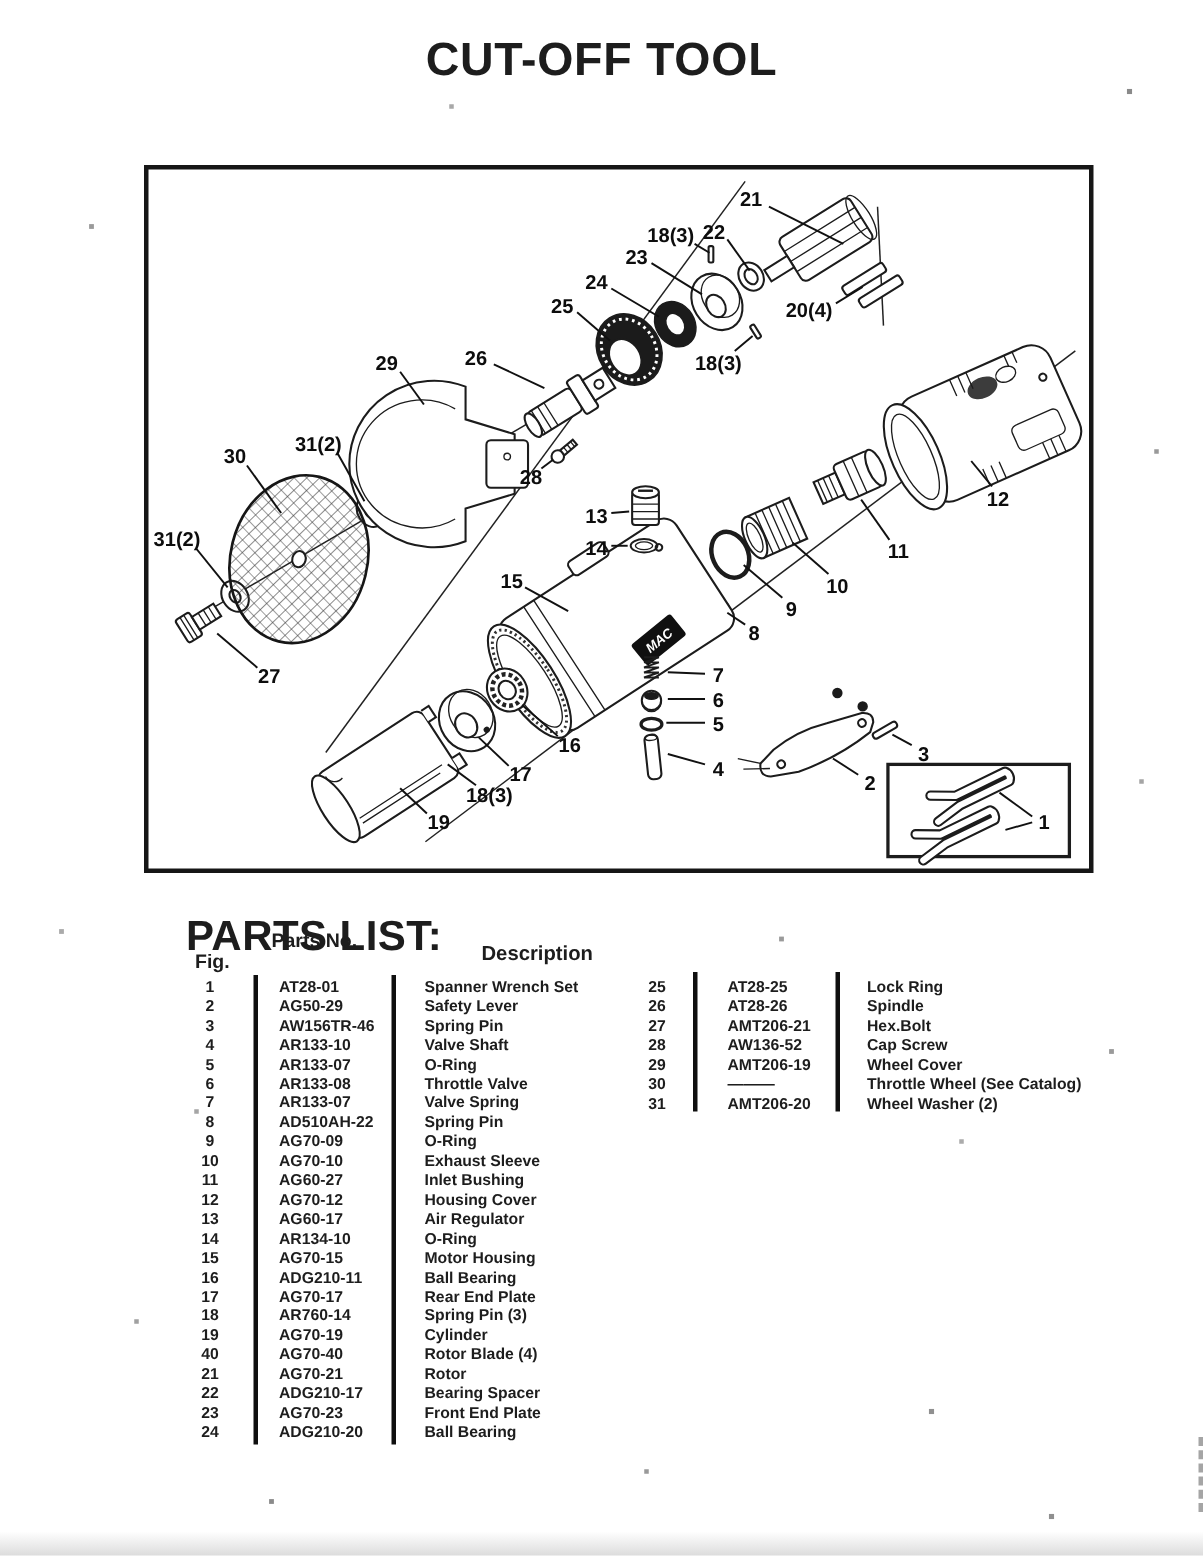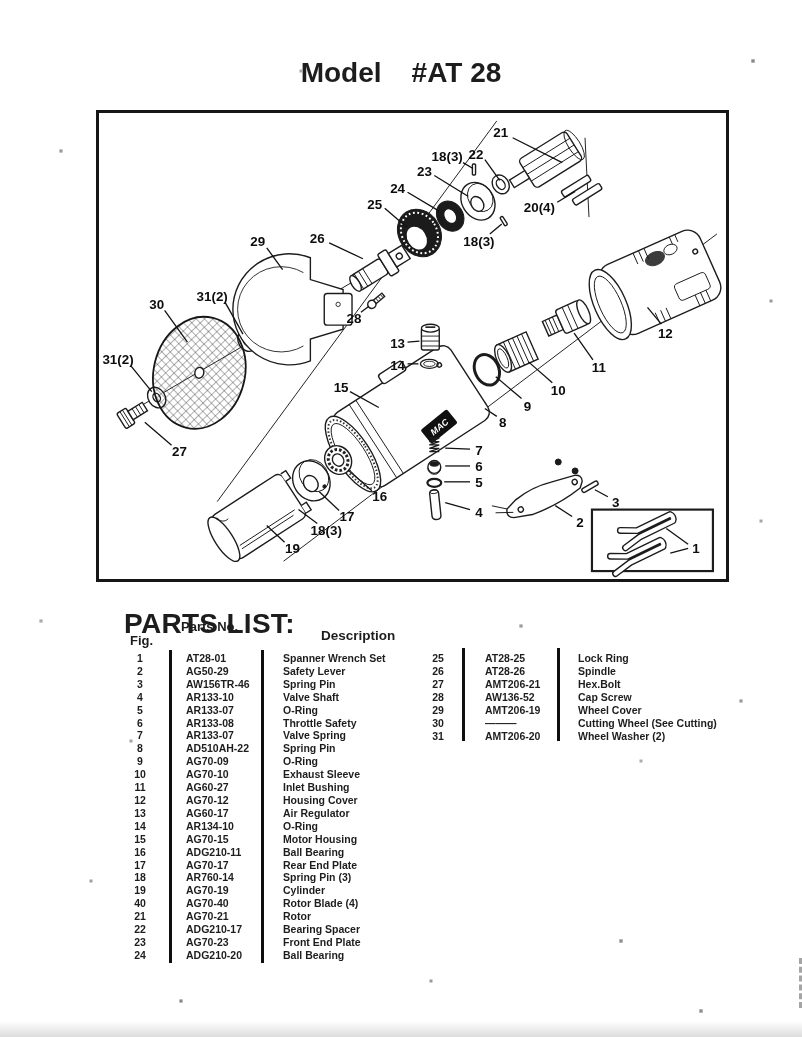--- a/index.html
+++ b/index.html
@@ -45,21 +45,21 @@
       520px 625px 0 0.6px #9a9a9a, 640px 760px 0 0.5px #ababab, 130px 740px 0 0.5px #a5a5a5;}
   .bottom-band{left:0;right:0;bottom:0;height:16px;
     background:linear-gradient(to bottom, rgba(255,255,255,0), rgba(130,130,130,.28));}
   .edge-dash{right:0;top:958px;height:50px;width:0;border-right:3px dashed #6a6a6a;opacity:.6;}
 </style>
 </head>
 <body>
 
 <div class="page">
 
-  <div class="abs title2"><span>Model</span><span class="gap"></span><span>#AT 28</span></div>
+  <div class="abs title1">CUT-OFF TOOL</div>
 
   <div class="abs frame">
     <svg viewBox="0 0 630 470">
       <defs>
         <pattern id="xh" width="6" height="6" patternUnits="userSpaceOnUse" patternTransform="rotate(32)">
           <path d="M0 0H6M0 0V6" stroke="#3a3a3a" stroke-width="0.8" fill="none"></path>
         </pattern>
       </defs>
 
       <line class="axis" x1="28" y1="303" x2="298" y2="145"></line>
@@ -377,21 +377,21 @@
       <div class="cell no-cell">AW156TR-46</div>
       <div class="cell desc-cell">Spring Pin</div>
       <div class="cell fig-cell">4</div>
       <div class="cell no-cell">AR133-10</div>
       <div class="cell desc-cell">Valve Shaft</div>
       <div class="cell fig-cell">5</div>
       <div class="cell no-cell">AR133-07</div>
       <div class="cell desc-cell">O-Ring</div>
       <div class="cell fig-cell">6</div>
       <div class="cell no-cell">AR133-08</div>
-      <div class="cell desc-cell">Throttle Safety</div>
+      <div class="cell desc-cell">Throttle Valve</div>
       <div class="cell fig-cell">7</div>
       <div class="cell no-cell">AR133-07</div>
       <div class="cell desc-cell">Valve Spring</div>
       <div class="cell fig-cell">8</div>
       <div class="cell no-cell">AD510AH-22</div>
       <div class="cell desc-cell">Spring Pin</div>
       <div class="cell fig-cell">9</div>
       <div class="cell no-cell">AG70-09</div>
       <div class="cell desc-cell">O-Ring</div>
       <div class="cell fig-cell">10</div>
@@ -451,21 +451,21 @@
       <div class="cell no-cell">AMT206-21</div>
       <div class="cell desc-cell">Hex.Bolt</div>
       <div class="cell fig-cell">28</div>
       <div class="cell no-cell">AW136-52</div>
       <div class="cell desc-cell">Cap Screw</div>
       <div class="cell fig-cell">29</div>
       <div class="cell no-cell">AMT206-19</div>
       <div class="cell desc-cell">Wheel Cover</div>
       <div class="cell fig-cell">30</div>
       <div class="cell no-cell">———</div>
-      <div class="cell desc-cell">Cutting Wheel (See Cutting)</div>
+      <div class="cell desc-cell">Throttle Wheel (See Catalog)</div>
       <div class="cell fig-cell">31</div>
       <div class="cell no-cell">AMT206-20</div>
       <div class="cell desc-cell">Wheel Washer (2)</div>
     </div>
 
   <div class="abs speck"></div>
   <div class="abs edge-dash"></div>
   <div class="abs bottom-band"></div>
 </div>
 

